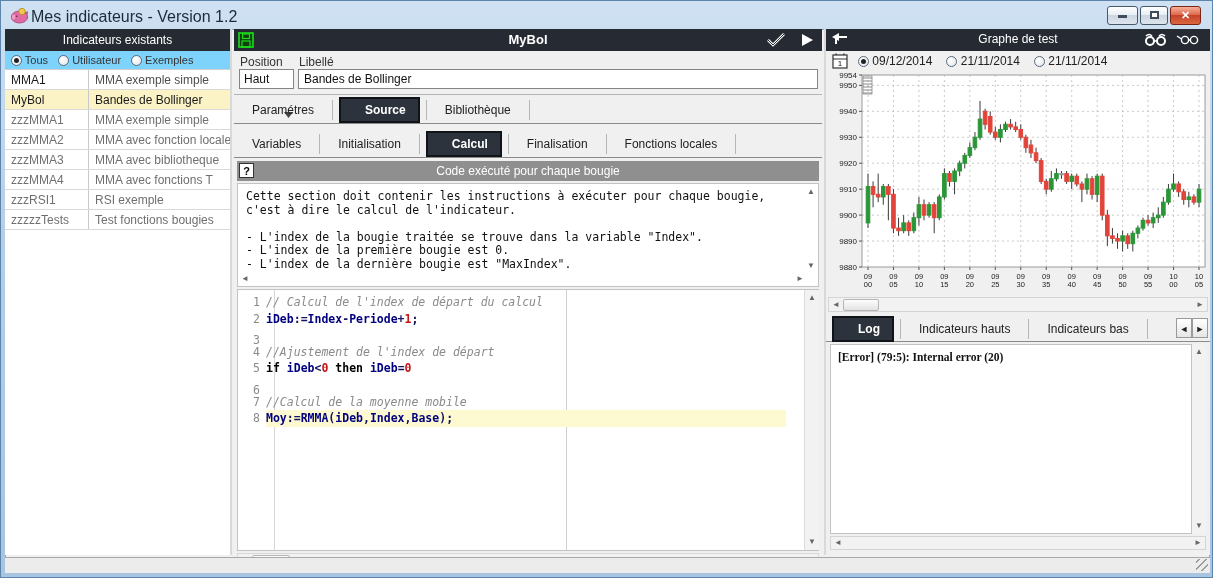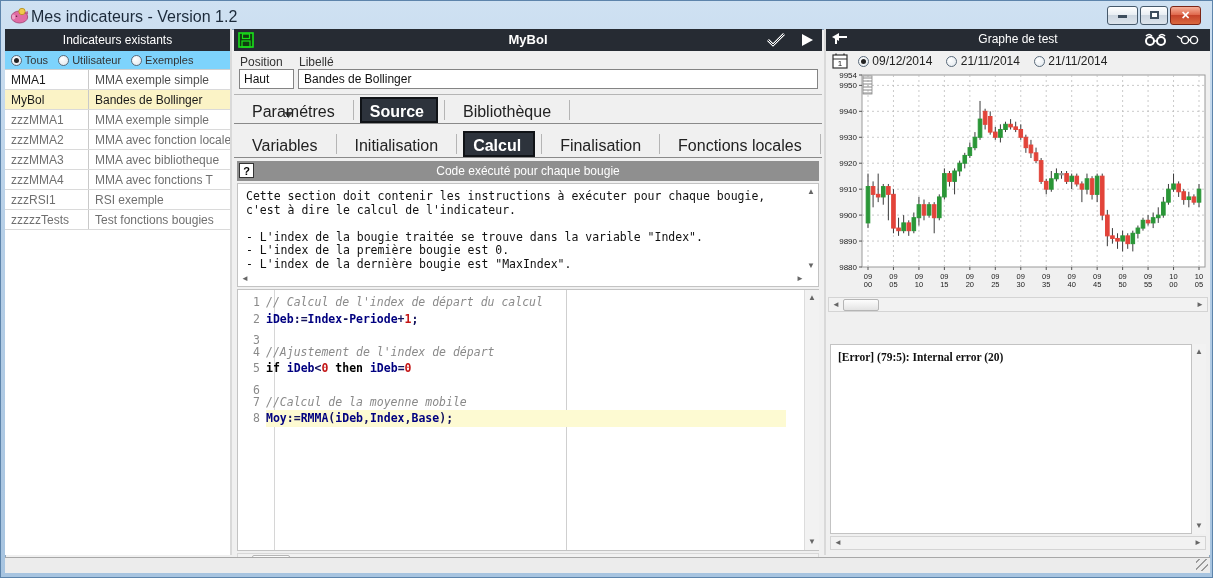--- a/index.html
+++ b/index.html
@@ -59,22 +59,22 @@
   .hdr-check { position:absolute; right:36px; top:3px; }
   .hdr-play { position:absolute; right:8px; top:4px; }
   .fieldlab { position:absolute; top:26px; font-size:12px; color:#333; }
   #pos-select { position:absolute; left:5px; top:40px; width:55px; height:20px; background:#fff; border:1px solid #848484;
                 font-size:12px; padding:2px 0 0 4px; color:#111; }
   #pos-arrow { position:absolute; left:44px; top:42px; }
   #lib-input { position:absolute; left:64px; top:40px; width:520px; height:20px; background:#fff; border:1px solid #848484;
                font-size:12px; padding:2px 0 0 5px; color:#111; }
   .hline { position:absolute; left:0; width:588px; height:1px; background:#b5b5b5; }
   .tabrow { position:absolute; left:0; width:588px; height:27px; border-bottom:1px solid #8a8a8a; }
-  .tab { position:relative; display:inline-block; font-size:16px; color:#222; padding:6px 18px 0 18px; height:26px; vertical-align:top; }
-  .tab.sel { background:#2d333c; color:#fff; font-weight:bold; border:2px solid #101317; padding:4px 12px 0 8px; margin:0 6px; }
+  .tab { position:relative; display:inline-block; font-size:12px; color:#222; padding:6px 18px 0 18px; height:26px; vertical-align:top; }
+  .tab.sel { background:#2d333c; color:#fff; font-weight:bold; border:2px solid #101317; padding:4px 12px 0 24px; margin:0 6px; }
   .tabsep { display:inline-block; width:1px; height:20px; background:#b5b5b5; margin:3px 0 0 0; vertical-align:top; }
   #helpbar { position:absolute; left:3px; top:132px; width:582px; height:20px; background:#8f8f8f; color:#fff;
              font-size:12px; text-align:center; line-height:20px; }
   #help-q { position:absolute; left:2px; top:2px; width:15px; height:15px; background:#fff; border:1px solid #333;
             color:#000; font-weight:bold; font-size:11px; text-align:center; line-height:14px; }
   #descbox { position:absolute; left:3px; top:154px; width:582px; height:104px; background:#fff; border:1px solid #c3c3c3;padding-left:12px; }
   #desc-text { position:absolute; left:8px; top:6px; font-family:"DejaVu Sans Mono",monospace; font-size:11.5px;
                line-height:13.5px; color:#111; white-space:pre; }
   #editor { position:absolute; left:3px; top:260px; width:582px; height:262px; background:#fff; border:1px solid #c3c3c3; }
   .codeline { position:relative; height:16.6px; font-family:"DejaVu Sans Mono",monospace; font-size:11.5px; white-space:pre; }
@@ -505,20 +505,24 @@
           <rect x="369.2" y="118.16216216216216" width="3.6" height="12.972972972972968" fill="#2a9637" stroke="#2a9637"></rect>
         </svg>
     </div>
 
     <div id="chart-scroll" class="scroll-track">
       <div class="sb-arrow" style="left:3px;top:3px">◄</div>
       <div class="hthumb" id="chart-thumb"></div>
       <div class="sb-arrow" style="right:3px;top:3px">►</div>
     </div>
 
+    <div id="log-tabs">
+      <span id="log-tab-items"><span class="tab sel">Log</span><span class="tabsep"></span><span class="tab">Indicateurs hauts</span><span class="tabsep"></span><span class="tab">Indicateurs bas</span><span class="tabsep"></span></span>
+      <span id="log-tabnav"><span class="navbtn">◄</span><span class="navbtn">►</span></span>
+    </div>
 
     <div id="log-area">
       <div id="log-text">[Error] (79:5): Internal error (20)</div>
     </div>
     <div id="log-vscroll" class="scroll-track">
       <div class="sb-arrow" style="left:3px;top:4px">▲</div>
       <div class="sb-arrow" style="left:3px;bottom:4px">▼</div>
     </div>
     <div id="log-hscroll" class="scroll-track">
       <div class="sb-arrow" style="left:3px;top:2px">◄</div>

